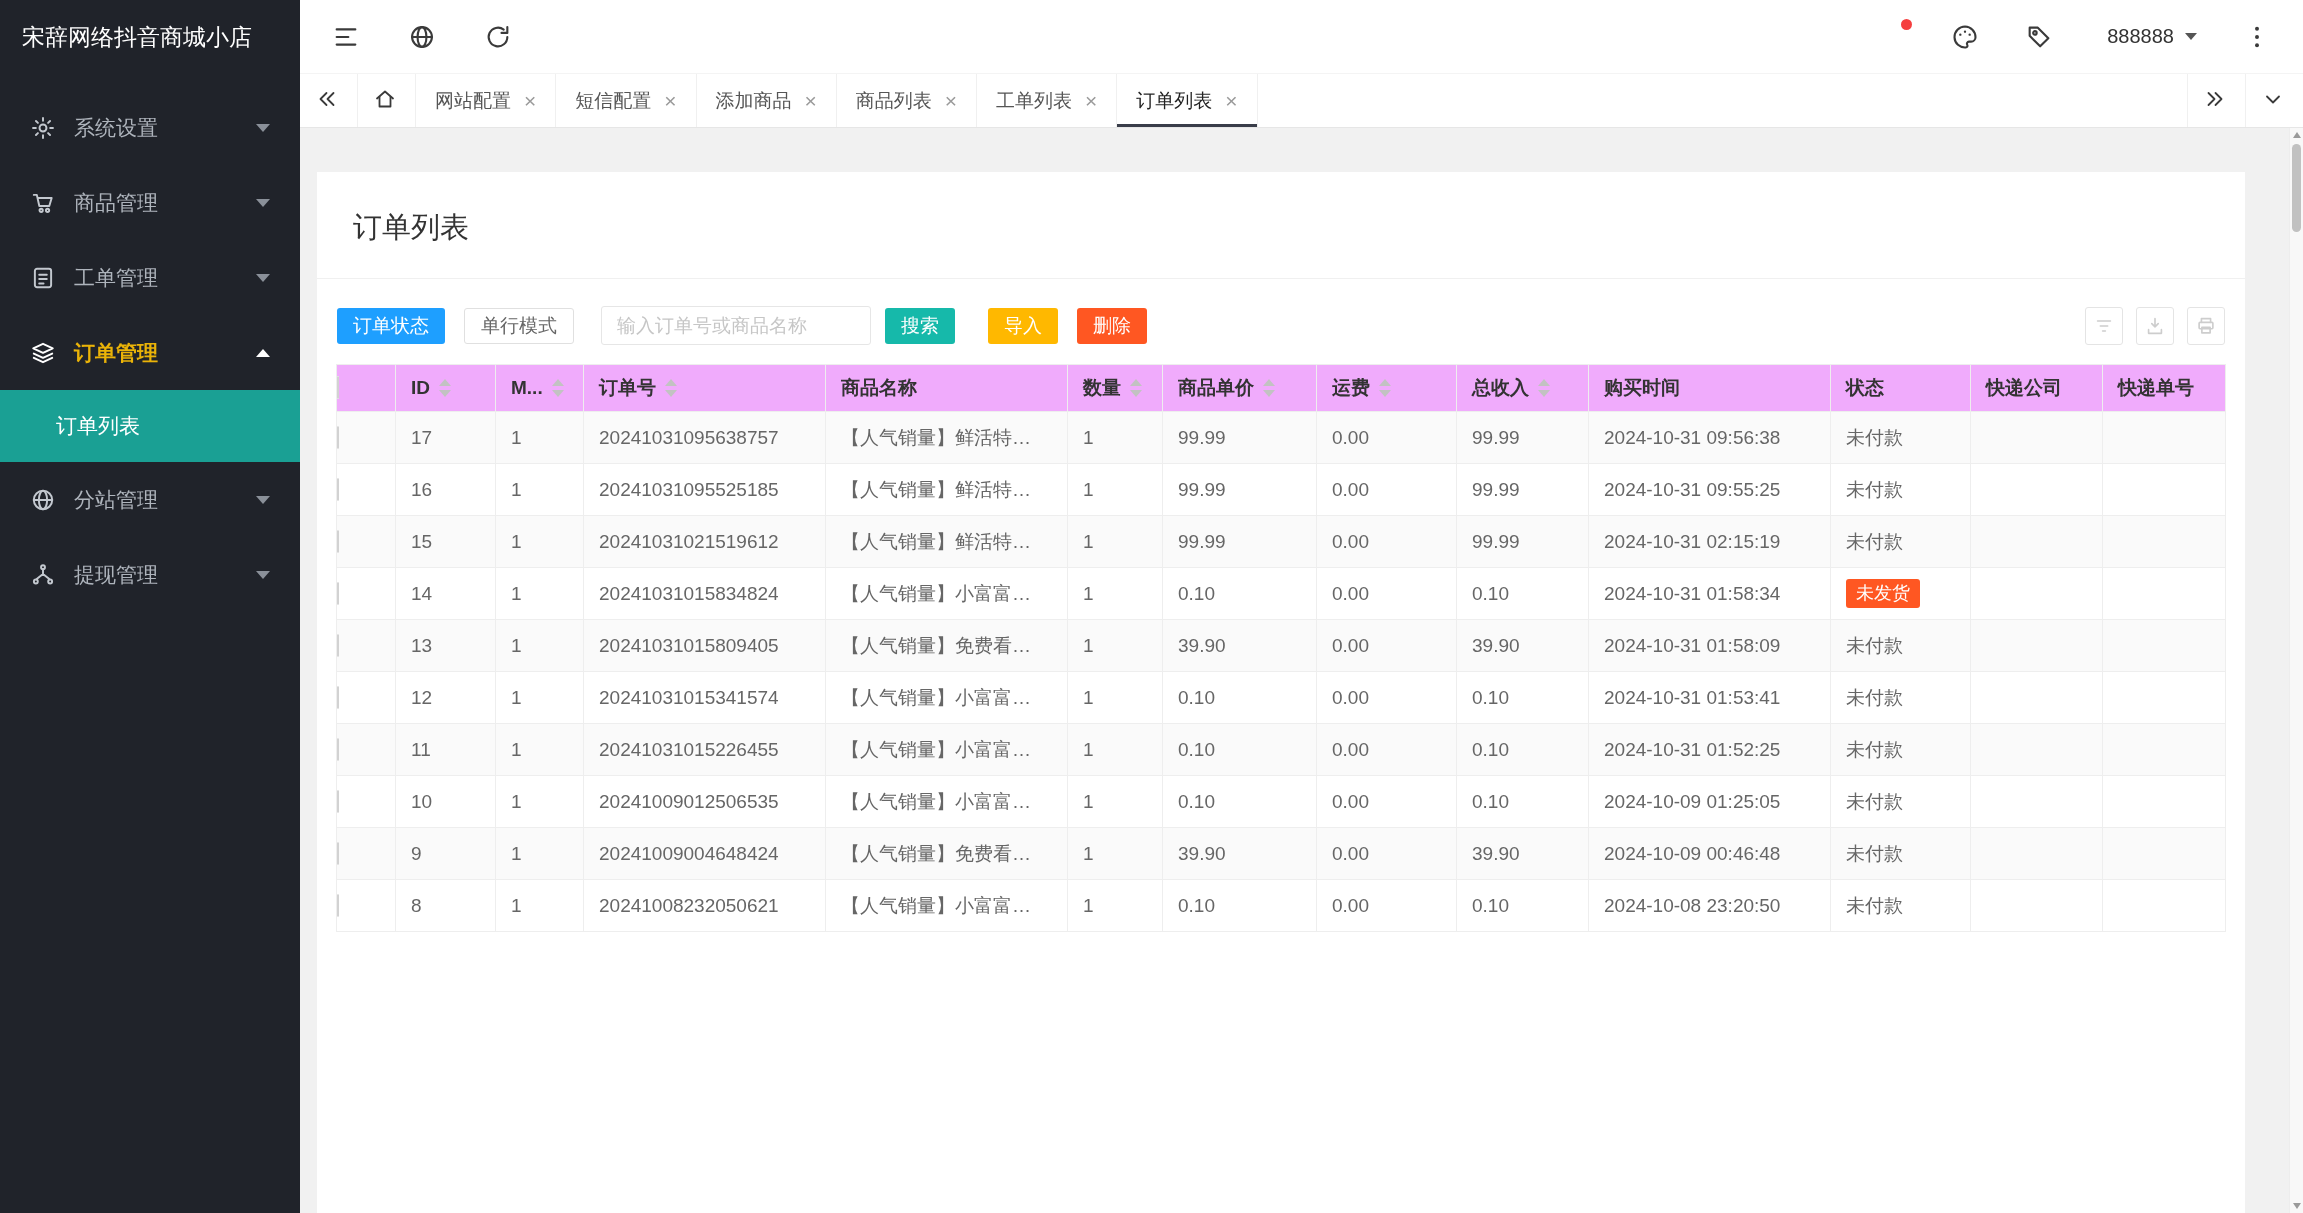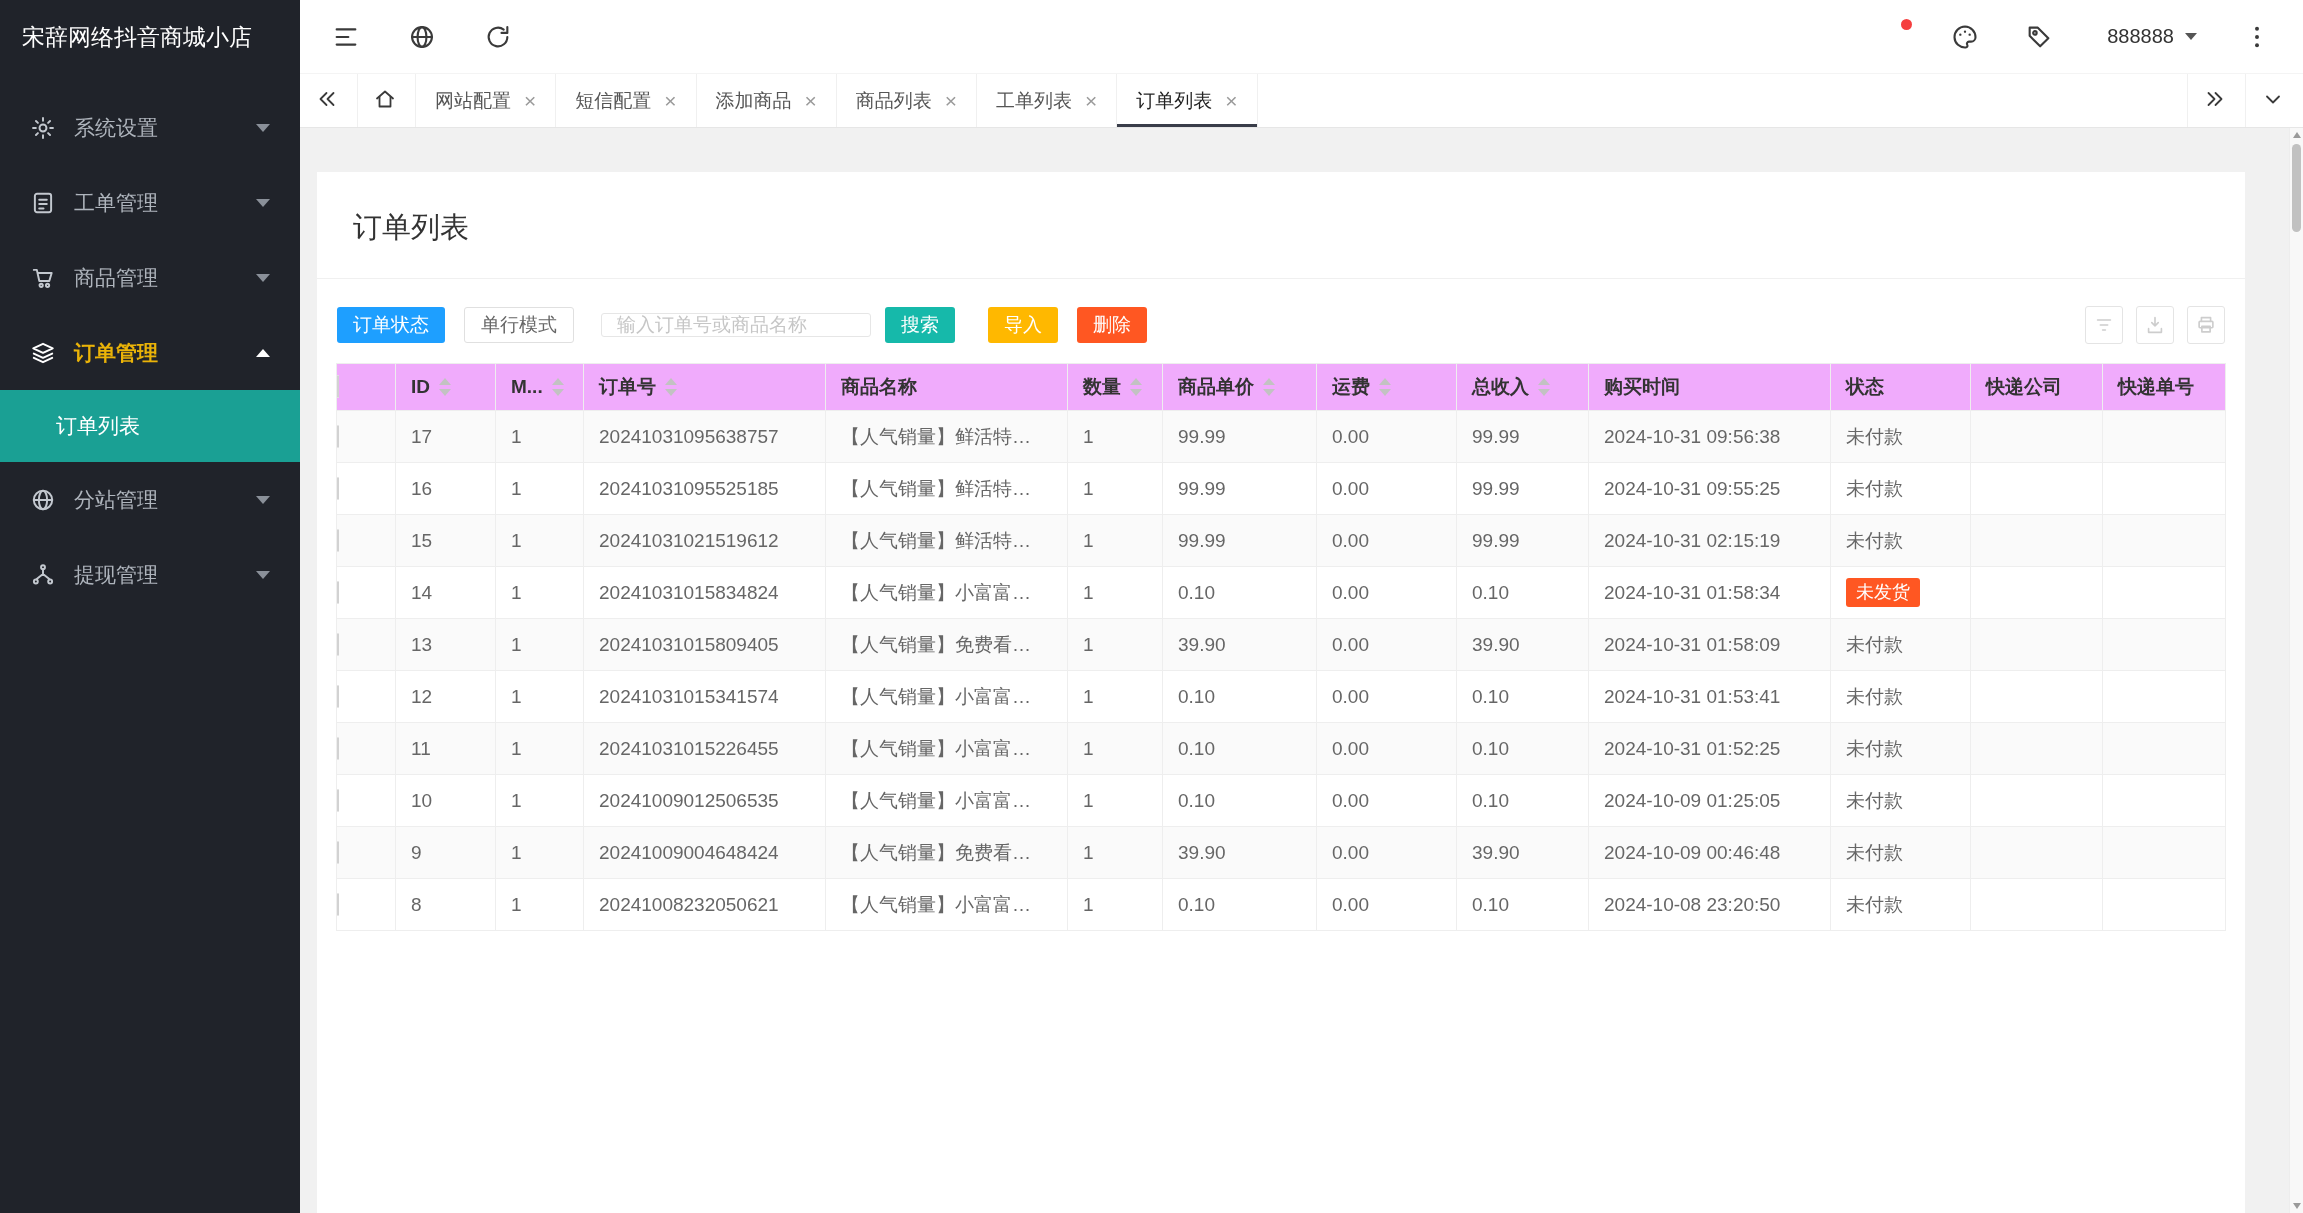--- a/index.html
+++ b/index.html
@@ -104,21 +104,21 @@
   .btn {
     height: 36px; border: none; border-radius: 3px; font-size: 19px;
     color: #fff; padding: 0 16px; cursor: pointer; font-family: inherit; white-space: nowrap;
   }
   .btn-blue   { background: #1e9fff; }
   .btn-plain  { background: #fff; border: 1px solid #e0e0e0; color: #666; margin-left: 19px; }
   .btn-teal   { background: #16b9aa; margin-left: 14px; }
   .btn-yellow { background: #ffb800; margin-left: 33px; }
   .btn-red    { background: #ff5722; margin-left: 19px; }
   .search-input {
-    height: 24px; width: 270px; margin-left: 27px;
+    height: 39px; width: 270px; margin-left: 27px;
     border: 1px solid #e6e6e6; border-radius: 3px; padding: 0 15px;
     font-size: 19px; color: #333; font-family: inherit; outline: none;
   }
   .search-input::placeholder { color: #c6c6c6; }
   .tool-boxes { margin-left: auto; display: flex; gap: 13px; }
   .tool-box {
     width: 38px; height: 38px; border: 1px solid #e4e4e4; border-radius: 3px;
     display: flex; align-items: center; justify-content: center;
     color: #cdcdcd; background: #fff; cursor: pointer;
   }
@@ -181,36 +181,36 @@
             <circle cx="12" cy="12" r="3.2"></circle>
             <path d="M12 2.8v2.6M12 18.6v2.6M2.8 12h2.6M18.6 12h2.6M5.5 5.5l1.8 1.8M16.7 16.7l1.8 1.8M18.5 5.5l-1.8 1.8M7.3 16.7l-1.8 1.8"></path>
           </svg>
         </span>
         <span class="mi-label">系统设置</span>
         <span class="mi-caret"></span>
       </div>
       <div class="menu-item">
         <span class="mi-icon">
           <svg fill="none" stroke="currentColor" stroke-width="1.8" stroke-linecap="round" stroke-linejoin="round" viewBox="0 0 24 24">
-            <rect x="4.5" y="3.5" width="15" height="17" rx="2"></rect>
-            <path d="M8.5 9h7M8.5 13h7M8.5 17h4"></path>
-          </svg>
-        </span>
-        <span class="mi-label">工单管理</span>
-        <span class="mi-caret"></span>
-      </div>
-      <div class="menu-item">
-        <span class="mi-icon">
-          <svg fill="none" stroke="currentColor" stroke-width="1.8" stroke-linecap="round" stroke-linejoin="round" viewBox="0 0 24 24">
             <path d="M3.5 4.5h2.8l2.3 10.2h9.2l2.2-7.4H7"></path>
             <circle cx="10.3" cy="18.8" r="1.5"></circle>
             <circle cx="16.2" cy="18.8" r="1.5"></circle>
           </svg>
         </span>
         <span class="mi-label">商品管理</span>
+        <span class="mi-caret"></span>
+      </div>
+      <div class="menu-item">
+        <span class="mi-icon">
+          <svg fill="none" stroke="currentColor" stroke-width="1.8" stroke-linecap="round" stroke-linejoin="round" viewBox="0 0 24 24">
+            <rect x="4.5" y="3.5" width="15" height="17" rx="2"></rect>
+            <path d="M8.5 9h7M8.5 13h7M8.5 17h4"></path>
+          </svg>
+        </span>
+        <span class="mi-label">工单管理</span>
         <span class="mi-caret"></span>
       </div>
       <div class="menu-item expanded">
         <span class="mi-icon">
           <svg fill="none" stroke="currentColor" stroke-width="1.8" stroke-linecap="round" stroke-linejoin="round" viewBox="0 0 24 24">
             <path d="M12 3.5l9 4.2-9 4.2-9-4.2z"></path>
             <path d="M3.5 12.5l8.5 4 8.5-4"></path>
             <path d="M3.5 16.5l8.5 4 8.5-4"></path>
           </svg>
         </span>

